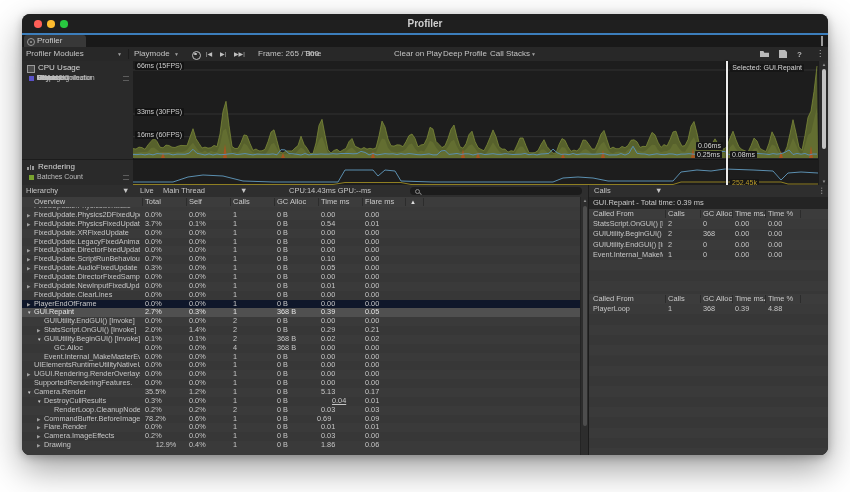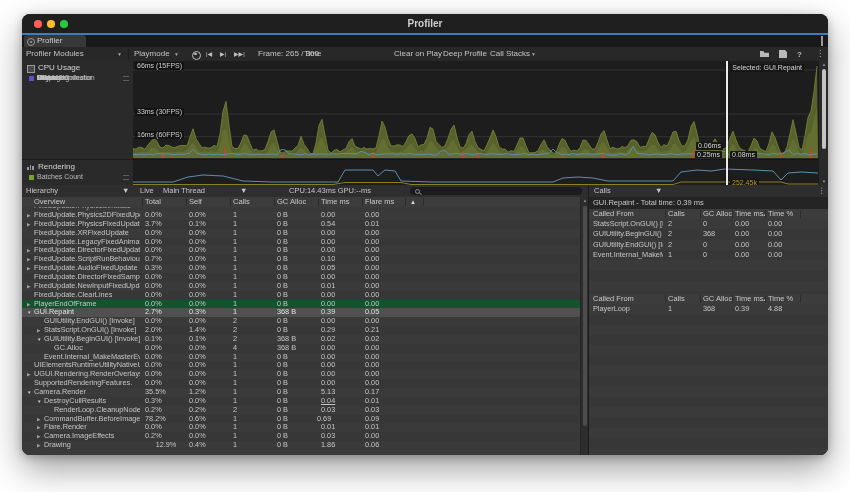--- a/index.html
+++ b/index.html
@@ -355,21 +355,21 @@
         </div>
         <div class="trow" style="top: 83.65px; background: rgb(55, 55, 55);">
           <span class="cell" style="left: 12px; width: 106px;">FixedUpdate.ClearLines</span>
           <span class="cell" style="left: 123px; width: 42px;">0.0%</span>
           <span class="cell" style="left: 167px; width: 42px;">0.0%</span>
           <span class="cell" style="left: 211px; width: 42px;">1</span>
           <span class="cell" style="left: 255px; width: 42px;">0 B</span>
           <span class="cell" style="left: 299px; width: 42px;">0.00</span>
           <span class="cell" style="left: 343px; width: 42px;">0.00</span>
         </div>
-        <div class="trow" style="top: 92.5px; background: #14532d;">
+        <div class="trow" style="top: 92.5px; background: #0f172a;">
           <span class="tri" style="left: 5px;">▶</span>
           <span class="cell" style="left: 12px; width: 106px;">PlayerEndOfFrame</span>
           <span class="cell" style="left: 123px; width: 42px;">0.0%</span>
           <span class="cell" style="left: 167px; width: 42px;">0.0%</span>
           <span class="cell" style="left: 211px; width: 42px;">1</span>
           <span class="cell" style="left: 255px; width: 42px;">0 B</span>
           <span class="cell" style="left: 299px; width: 42px;">0.00</span>
           <span class="cell" style="left: 343px; width: 42px;">0.00</span>
         </div>
         <div class="trow" style="top: 101.35px; background: rgb(80, 80, 80);">
@@ -467,21 +467,21 @@
           <span class="cell" style="left: 299px; width: 42px;">5.13</span>
           <span class="cell" style="left: 343px; width: 42px;">0.17</span>
         </div>
         <div class="trow" style="top: 189.85px; background: rgb(55, 55, 55);">
           <span class="tri" style="left: 15px; color: rgb(207, 207, 207);">▼</span>
           <span class="cell" style="left: 22px; width: 96px;">DestroyCullResults</span>
           <span class="cell" style="left: 123px; width: 42px;">0.3%</span>
           <span class="cell" style="left: 167px; width: 42px;">0.0%</span>
           <span class="cell" style="left: 211px; width: 42px;">1</span>
           <span class="cell" style="left: 255px; width: 42px;">0 B</span>
-          <span class="cell" style="left: 299px; width: 42px; text-decoration: underline;">0.04</span>
+          <span class="cell" style="left: 310px; width: 42px; text-decoration: underline;">0.04</span>
           <span class="cell" style="left: 343px; width: 42px;">0.01</span>
         </div>
         <div class="trow" style="top: 198.7px; background: rgb(58, 58, 58);">
           <span class="cell" style="left: 32px; width: 86px;">RenderLoop.CleanupNodes</span>
           <span class="cell" style="left: 123px; width: 42px;">0.2%</span>
           <span class="cell" style="left: 167px; width: 42px;">0.2%</span>
           <span class="cell" style="left: 211px; width: 42px;">2</span>
           <span class="cell" style="left: 255px; width: 42px;">0 B</span>
           <span class="cell" style="left: 299px; width: 42px;">0.03</span>
           <span class="cell" style="left: 343px; width: 42px;">0.03</span>

